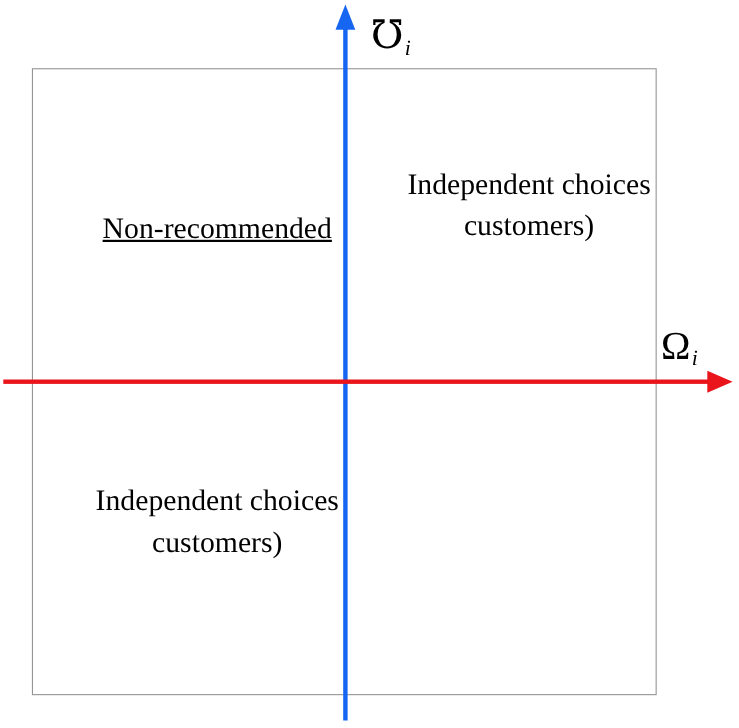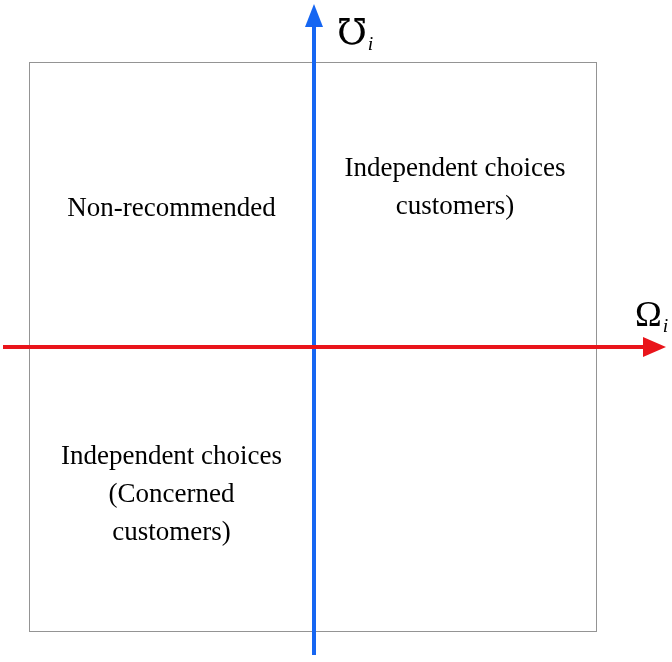--- a/index.html
+++ b/index.html
@@ -53,29 +53,30 @@
   }
   .axis-label .sym{font-style:normal;}
   .axis-label .mho{font-family:"DejaVu Serif","DejaVu Sans",serif;}
   .axis-label .sub{
     font-size:0.55em;
     font-style:italic;
     vertical-align:-0.28em;
     margin-left:1px;
   }
   .axis-label.y{left:337px;top:14px;}
-  .axis-label.x{left:601px;top:296px;margin-left:34px;}
+  .axis-label.x{left:601px;top:296px;}
   
   .quad{
     position:absolute;
     text-align:center;
     font-size:27px;
     line-height:38px;
+    padding-left:26px;
   }
-  .quad.tl{left:30px;top:188px;width:283px;}
+  .quad.tl{left:30px;top:188px;width:283px;text-decoration:underline;}
   .quad.tr{left:313px;top:148px;width:284px;}
   .quad.bl{left:30px;top:436px;width:283px;}
   .quad.br{left:313px;top:471px;width:284px;}
 </style>
 </head>
 <body>
 
 <div class="figure">
 
   <div class="box"></div>
@@ -94,18 +95,17 @@
     <div>Non-recommended</div>
   </div>
 
   <div class="quad tr">
     <div>Independent choices</div>
     <div>customers)</div>
   </div>
 
   <div class="quad bl">
     <div>Independent choices</div>
-    <div>(Concerned</div>
     <div>customers)</div>
   </div>
 
 
 </div>
 
 </body></html>

